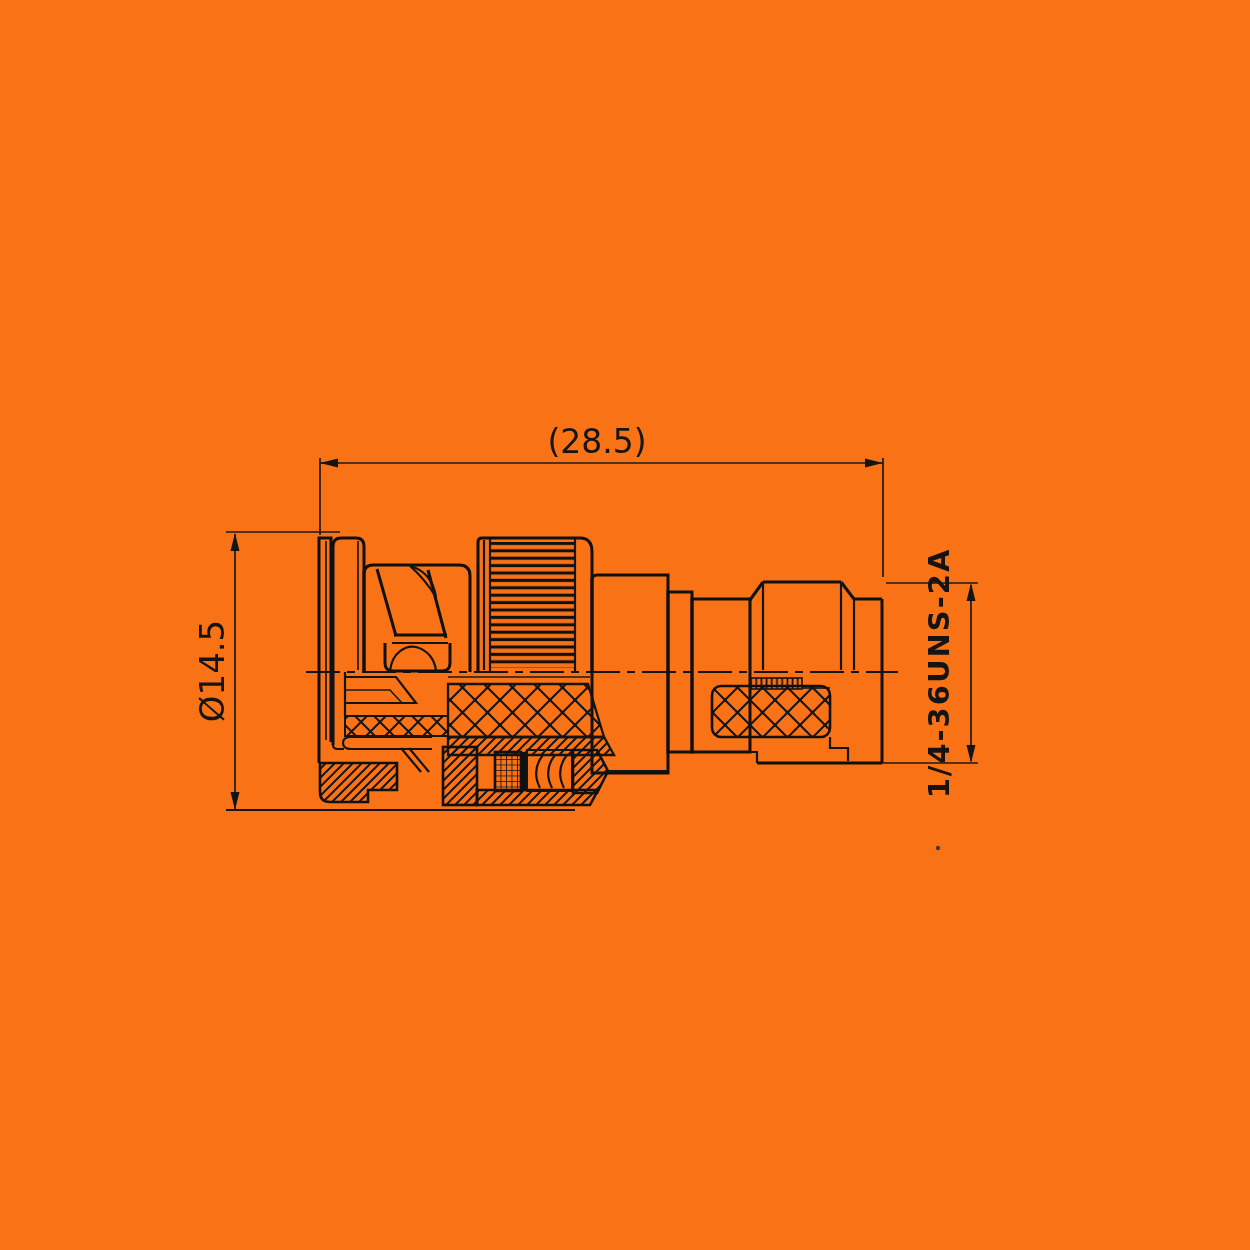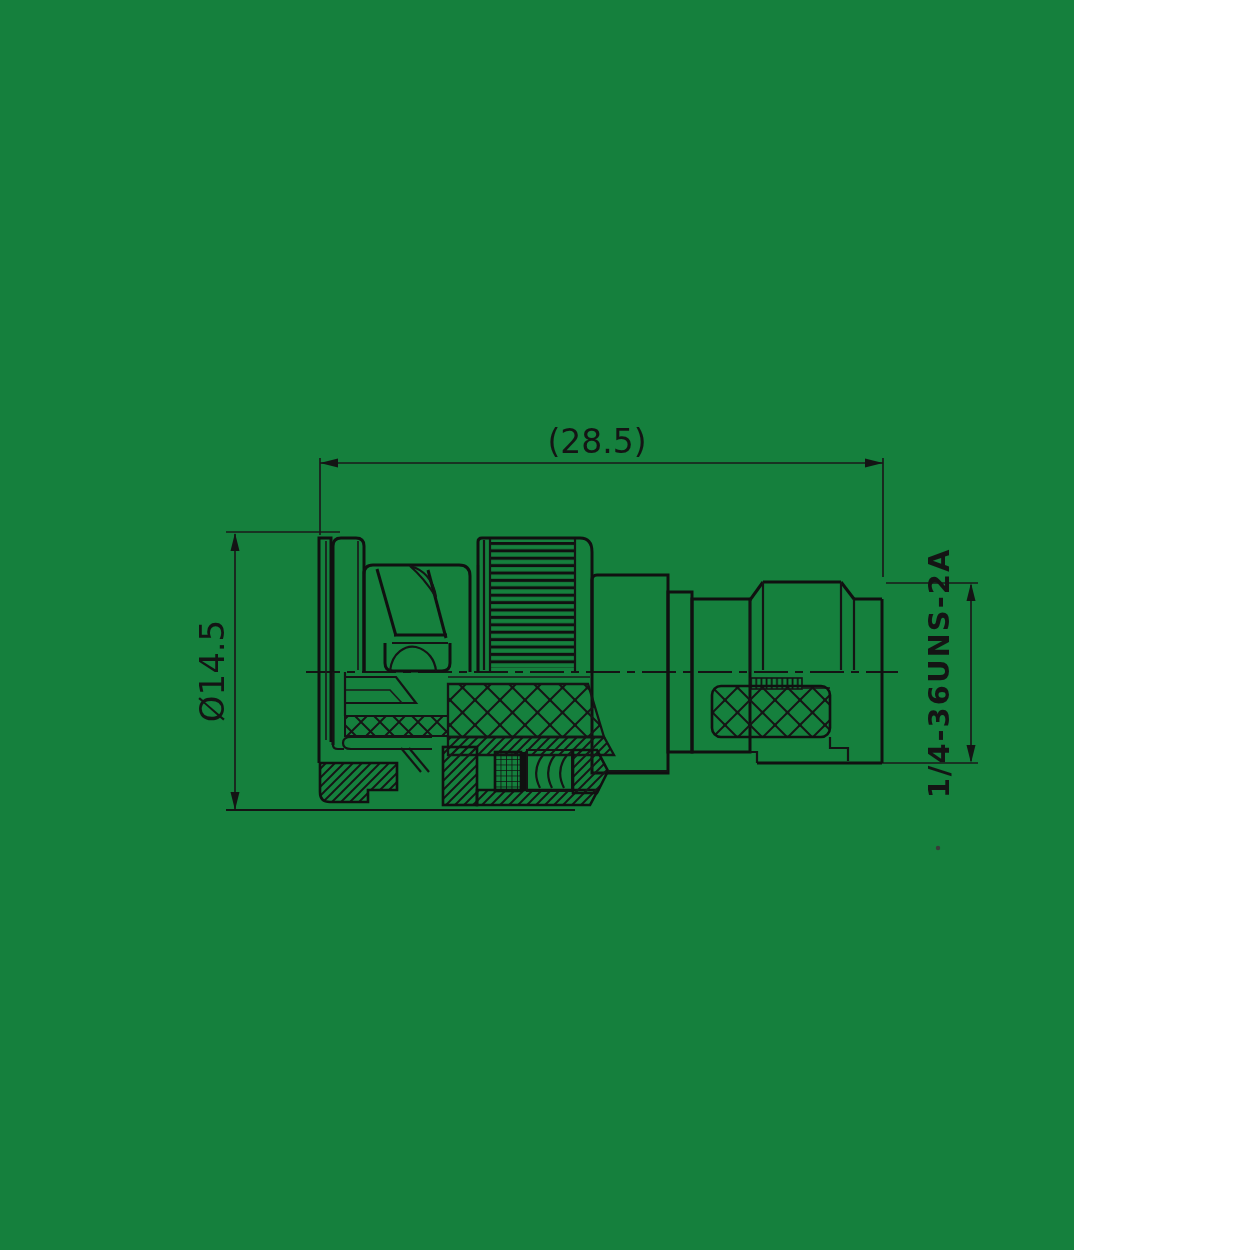--- a/index.html
+++ b/index.html
@@ -1,19 +1,19 @@
 <!DOCTYPE html>
 <html><head>
 <meta charset="utf-8">
 <style>
   html,body{margin:0;padding:0;background:#ffffff;}
   .canvas{
     position:relative;
-    width:1074px;height:1250px;
-    background:#15803d;
+    width:1250px;height:1250px;
+    background:#f97316;
     font-family:"DejaVu Sans","Liberation Sans",sans-serif;
     overflow:hidden;
   }
   svg{display:block;}
   svg text{
     fill:#141414;
     font-family:"DejaVu Sans","Liberation Sans",sans-serif;
   }
   .dim-label{font-size:33px;}
   .dia-label{font-size:34px;}

